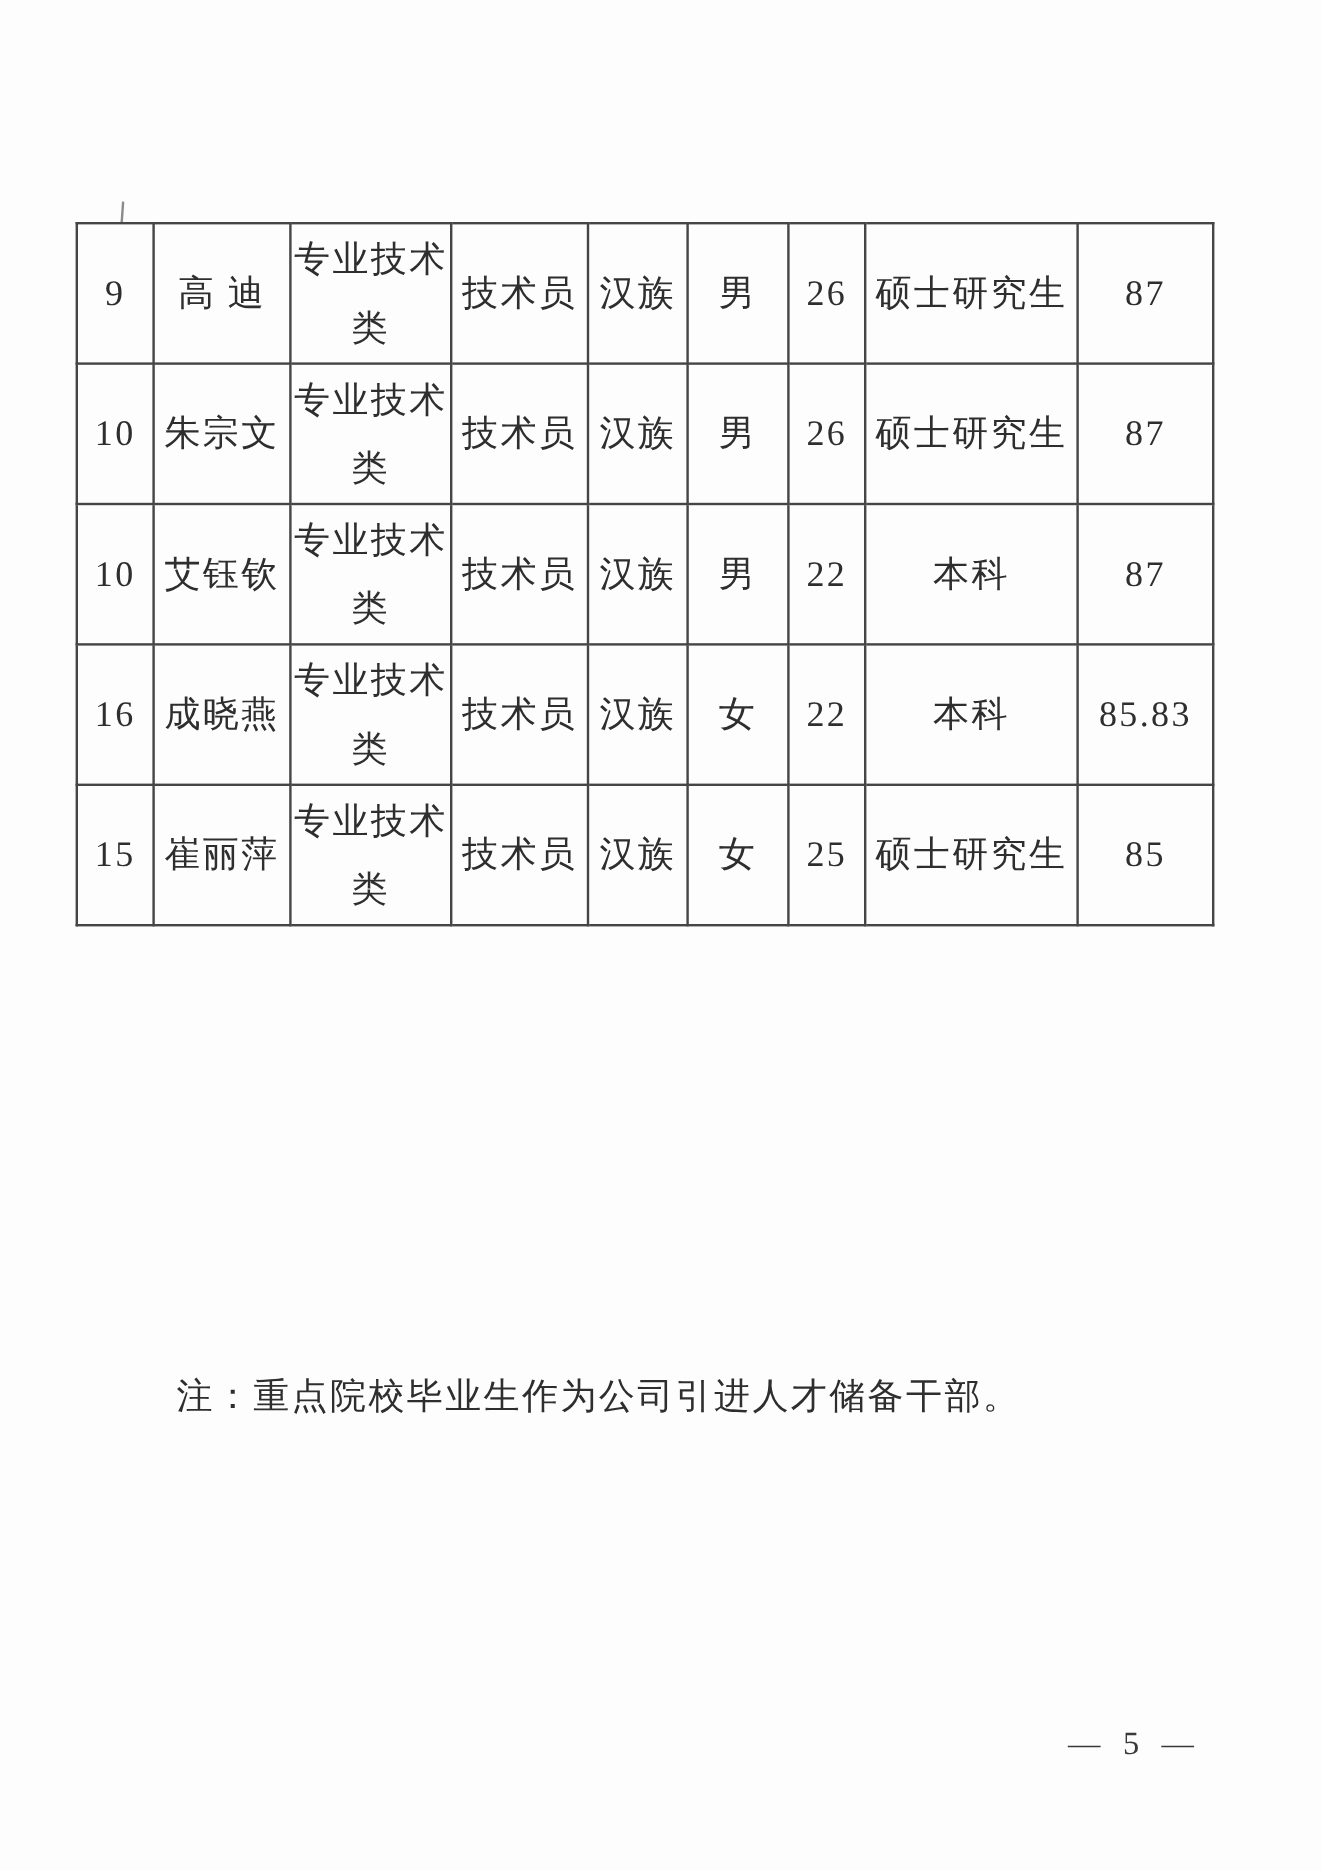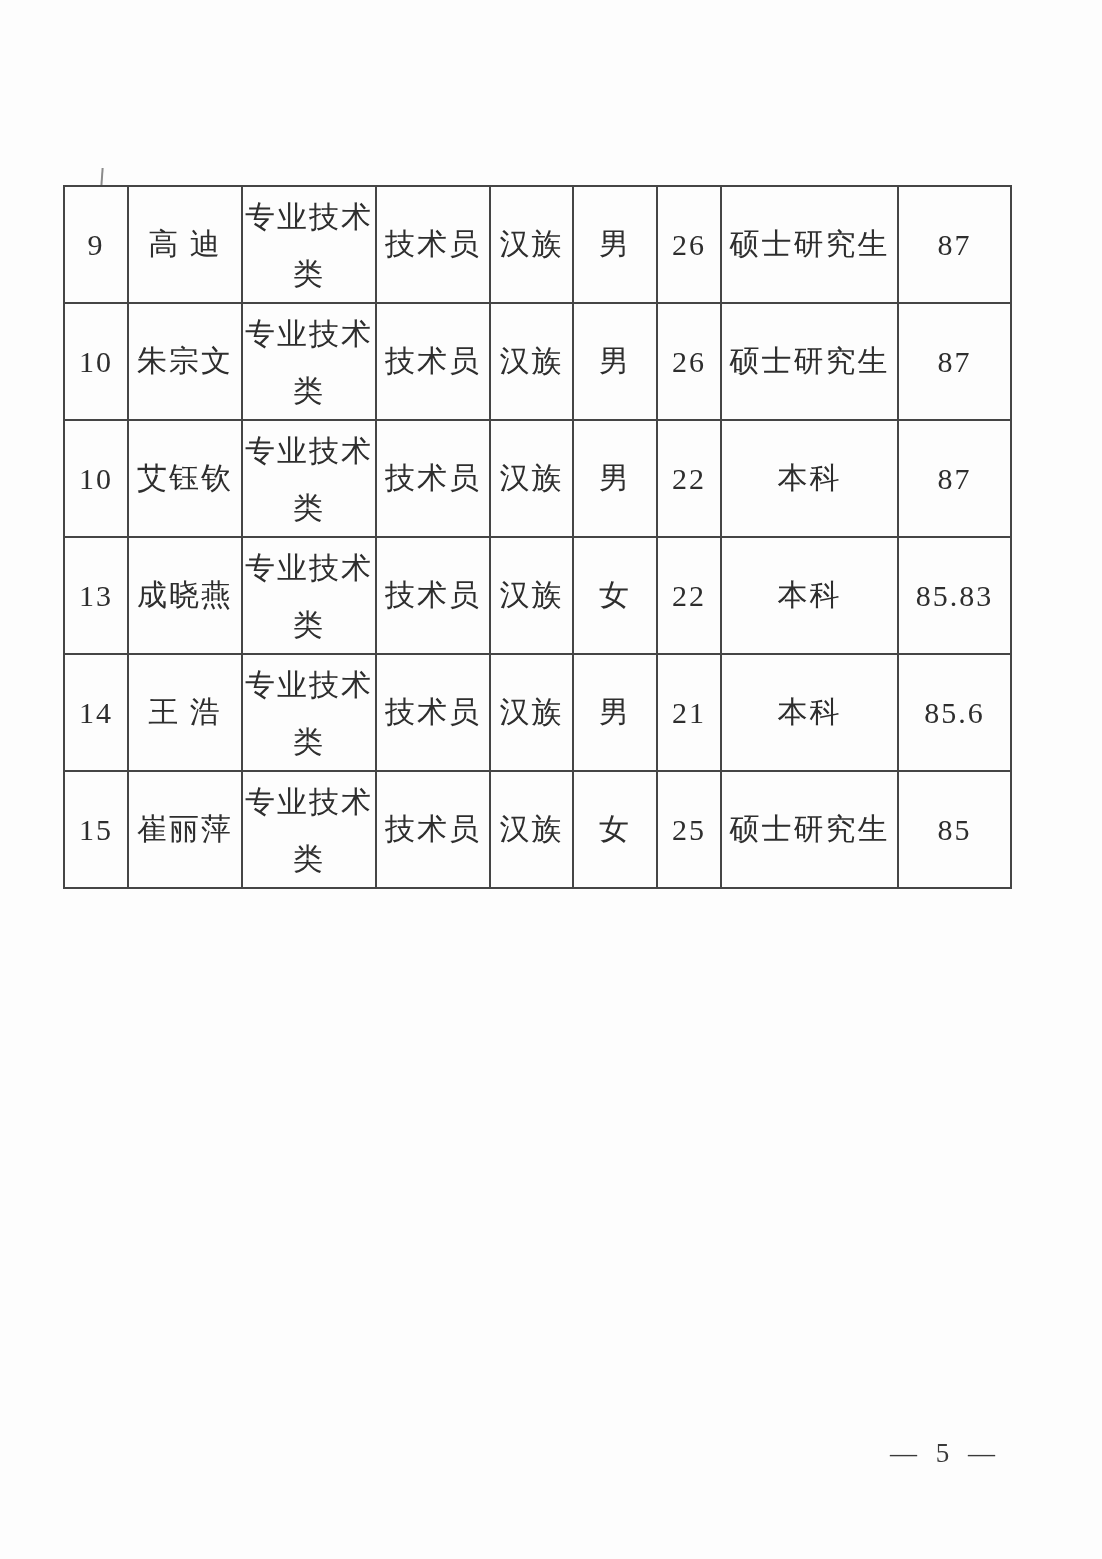--- a/index.html
+++ b/index.html
@@ -94,51 +94,41 @@
         <td>艾钰钦</td>
         <td class="cat">专业技术类</td>
         <td>技术员</td>
         <td>汉族</td>
         <td>男</td>
         <td class="num">22</td>
         <td>本科</td>
         <td class="num">87</td>
       </tr>
       <tr>
-        <td class="num">13</td>
+        <td class="num">16</td>
         <td>成晓燕</td>
         <td class="cat">专业技术类</td>
         <td>技术员</td>
         <td>汉族</td>
         <td>女</td>
         <td class="num">22</td>
         <td>本科</td>
         <td class="num">85.83</td>
-      </tr>
-      <tr>
-        <td class="num">14</td>
-        <td>王 浩</td>
-        <td class="cat">专业技术类</td>
-        <td>技术员</td>
-        <td>汉族</td>
-        <td>男</td>
-        <td class="num">21</td>
-        <td>本科</td>
-        <td class="num">85.6</td>
       </tr>
       <tr>
         <td class="num">15</td>
         <td>崔丽萍</td>
         <td class="cat">专业技术类</td>
         <td>技术员</td>
         <td>汉族</td>
         <td>女</td>
         <td class="num">25</td>
         <td>硕士研究生</td>
         <td class="num">85</td>
       </tr>
     </tbody>
   </table>
 
+  <div class="footnote">注：重点院校毕业生作为公司引进人才储备干部。</div>
 
   <div class="page-number">— 5 —</div>
 
 </div>
 
 </body></html>

